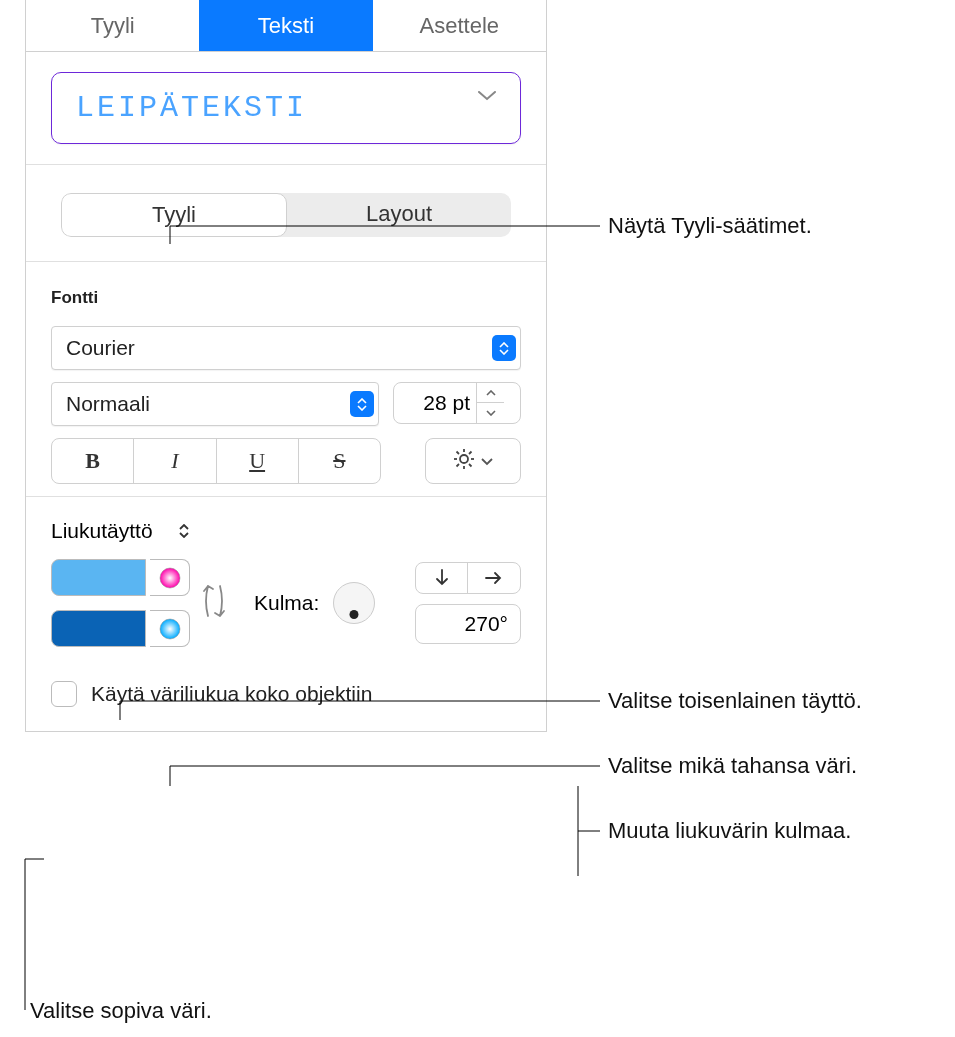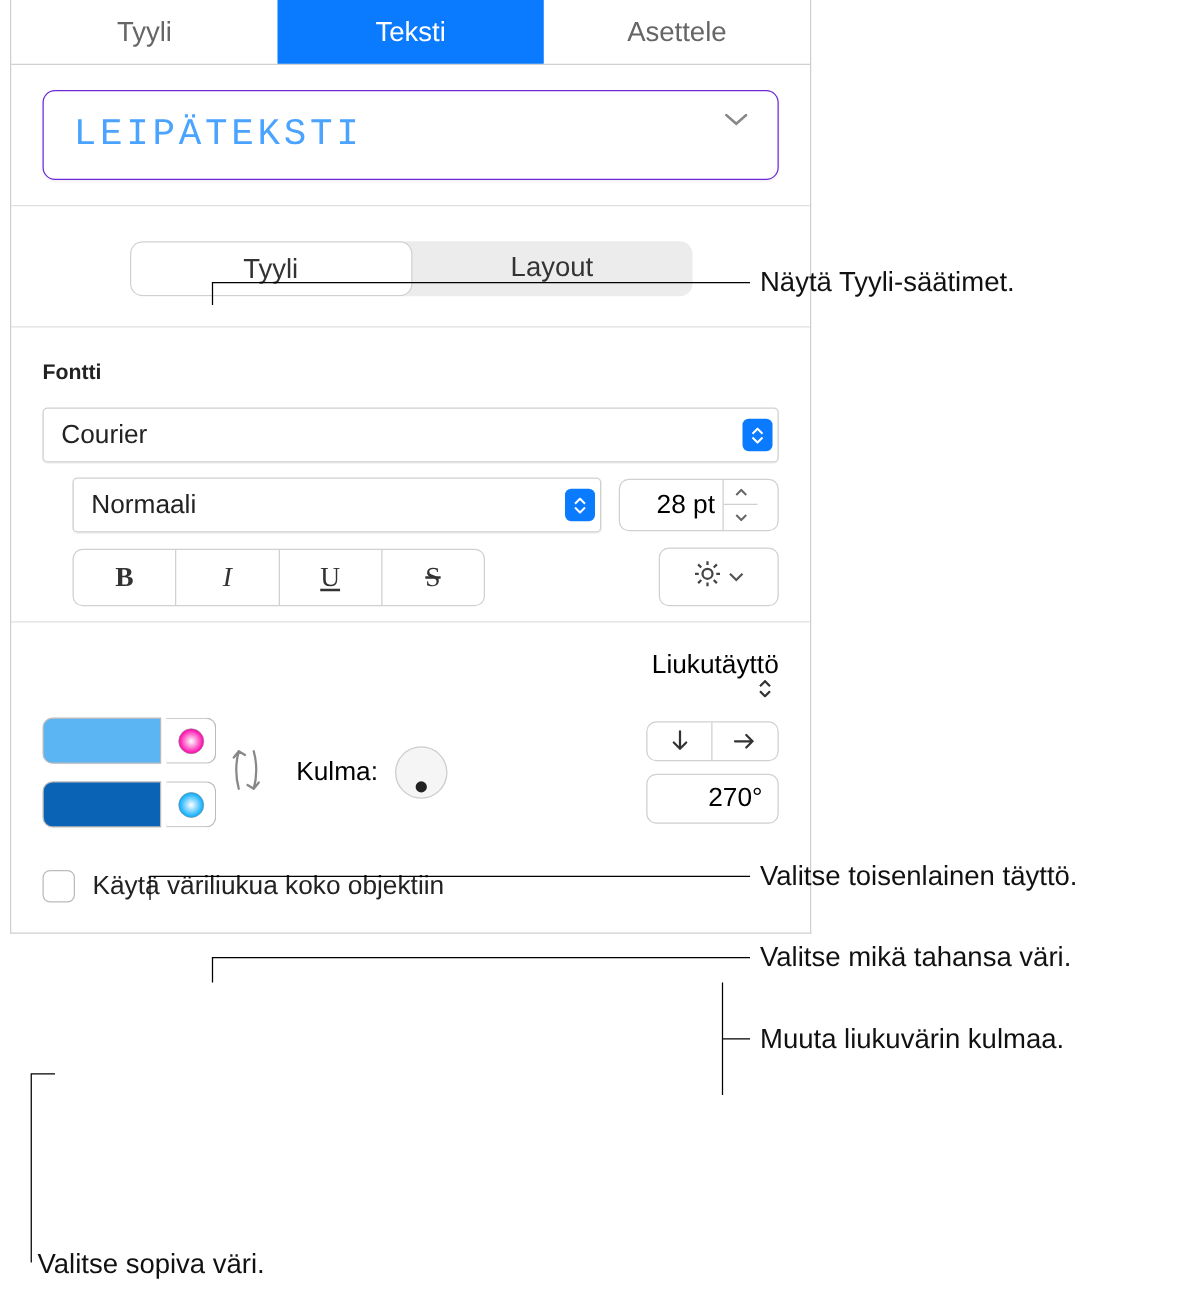--- a/index.html
+++ b/index.html
@@ -6,23 +6,23 @@
   body {
     font-family: -apple-system, "Helvetica Neue", sans-serif;
     background: #fff;
     width: 955px;
     height: 1037px;
     position: relative;
     overflow: hidden;
   }
   .panel {
     position: absolute;
-    left: 8px;
+    left: 25px;
     top: 0;
-    width: 641px;
+    width: 522px;
     background: #fff;
     border: 1px solid #d0d0d0;
     border-top: none;
   }
   .top-tabs {
     display: flex;
     height: 52px;
     border-bottom: 1px solid #d0d0d0;
   }
   .top-tab {
@@ -112,21 +112,21 @@
     background:#0a7aff;
     border-radius:5px;
     display:flex;
     flex-direction:column;
     align-items:center;
     justify-content:center;
     gap:1px;
   }
   .sel-arrows svg { display:block; }
   .font-sel { width:100%; margin-bottom:12px; }
-  .row { display:flex; gap:14px; margin-bottom:12px; align-items:center;margin-left:24px; }
+  .row { display:flex; gap:14px; margin-bottom:12px; align-items:flex-start; }
   .weight-sel { flex:1; }
   .size-box {
     display:flex;
     align-items:center;
     border:1px solid #d0d0d0;
     border-radius:8px;
     background:#fff;
     padding:0 4px 0 0;
     width:128px;
   }
@@ -200,25 +200,24 @@
     width:22px;
     display:flex;
     flex-direction:column;
     align-items:center;
     justify-content:center;
     gap:2px;
   }
   .fill-section { padding-top:22px; }
   .fill-type-row {
     display:flex;
-    align-items:flex-end;
-    gap:0;
+    align-items:center;
+    gap:20px;
     margin-bottom:16px;
     cursor:pointer;
-    flex-direction:column;
   }
   .fill-type-label { font-size:21px; }
   .color-row {
     display:flex;
     align-items:center;
     gap:4px;
     margin-bottom:14px;
   }
   .color-swatch {
     width:95px;

